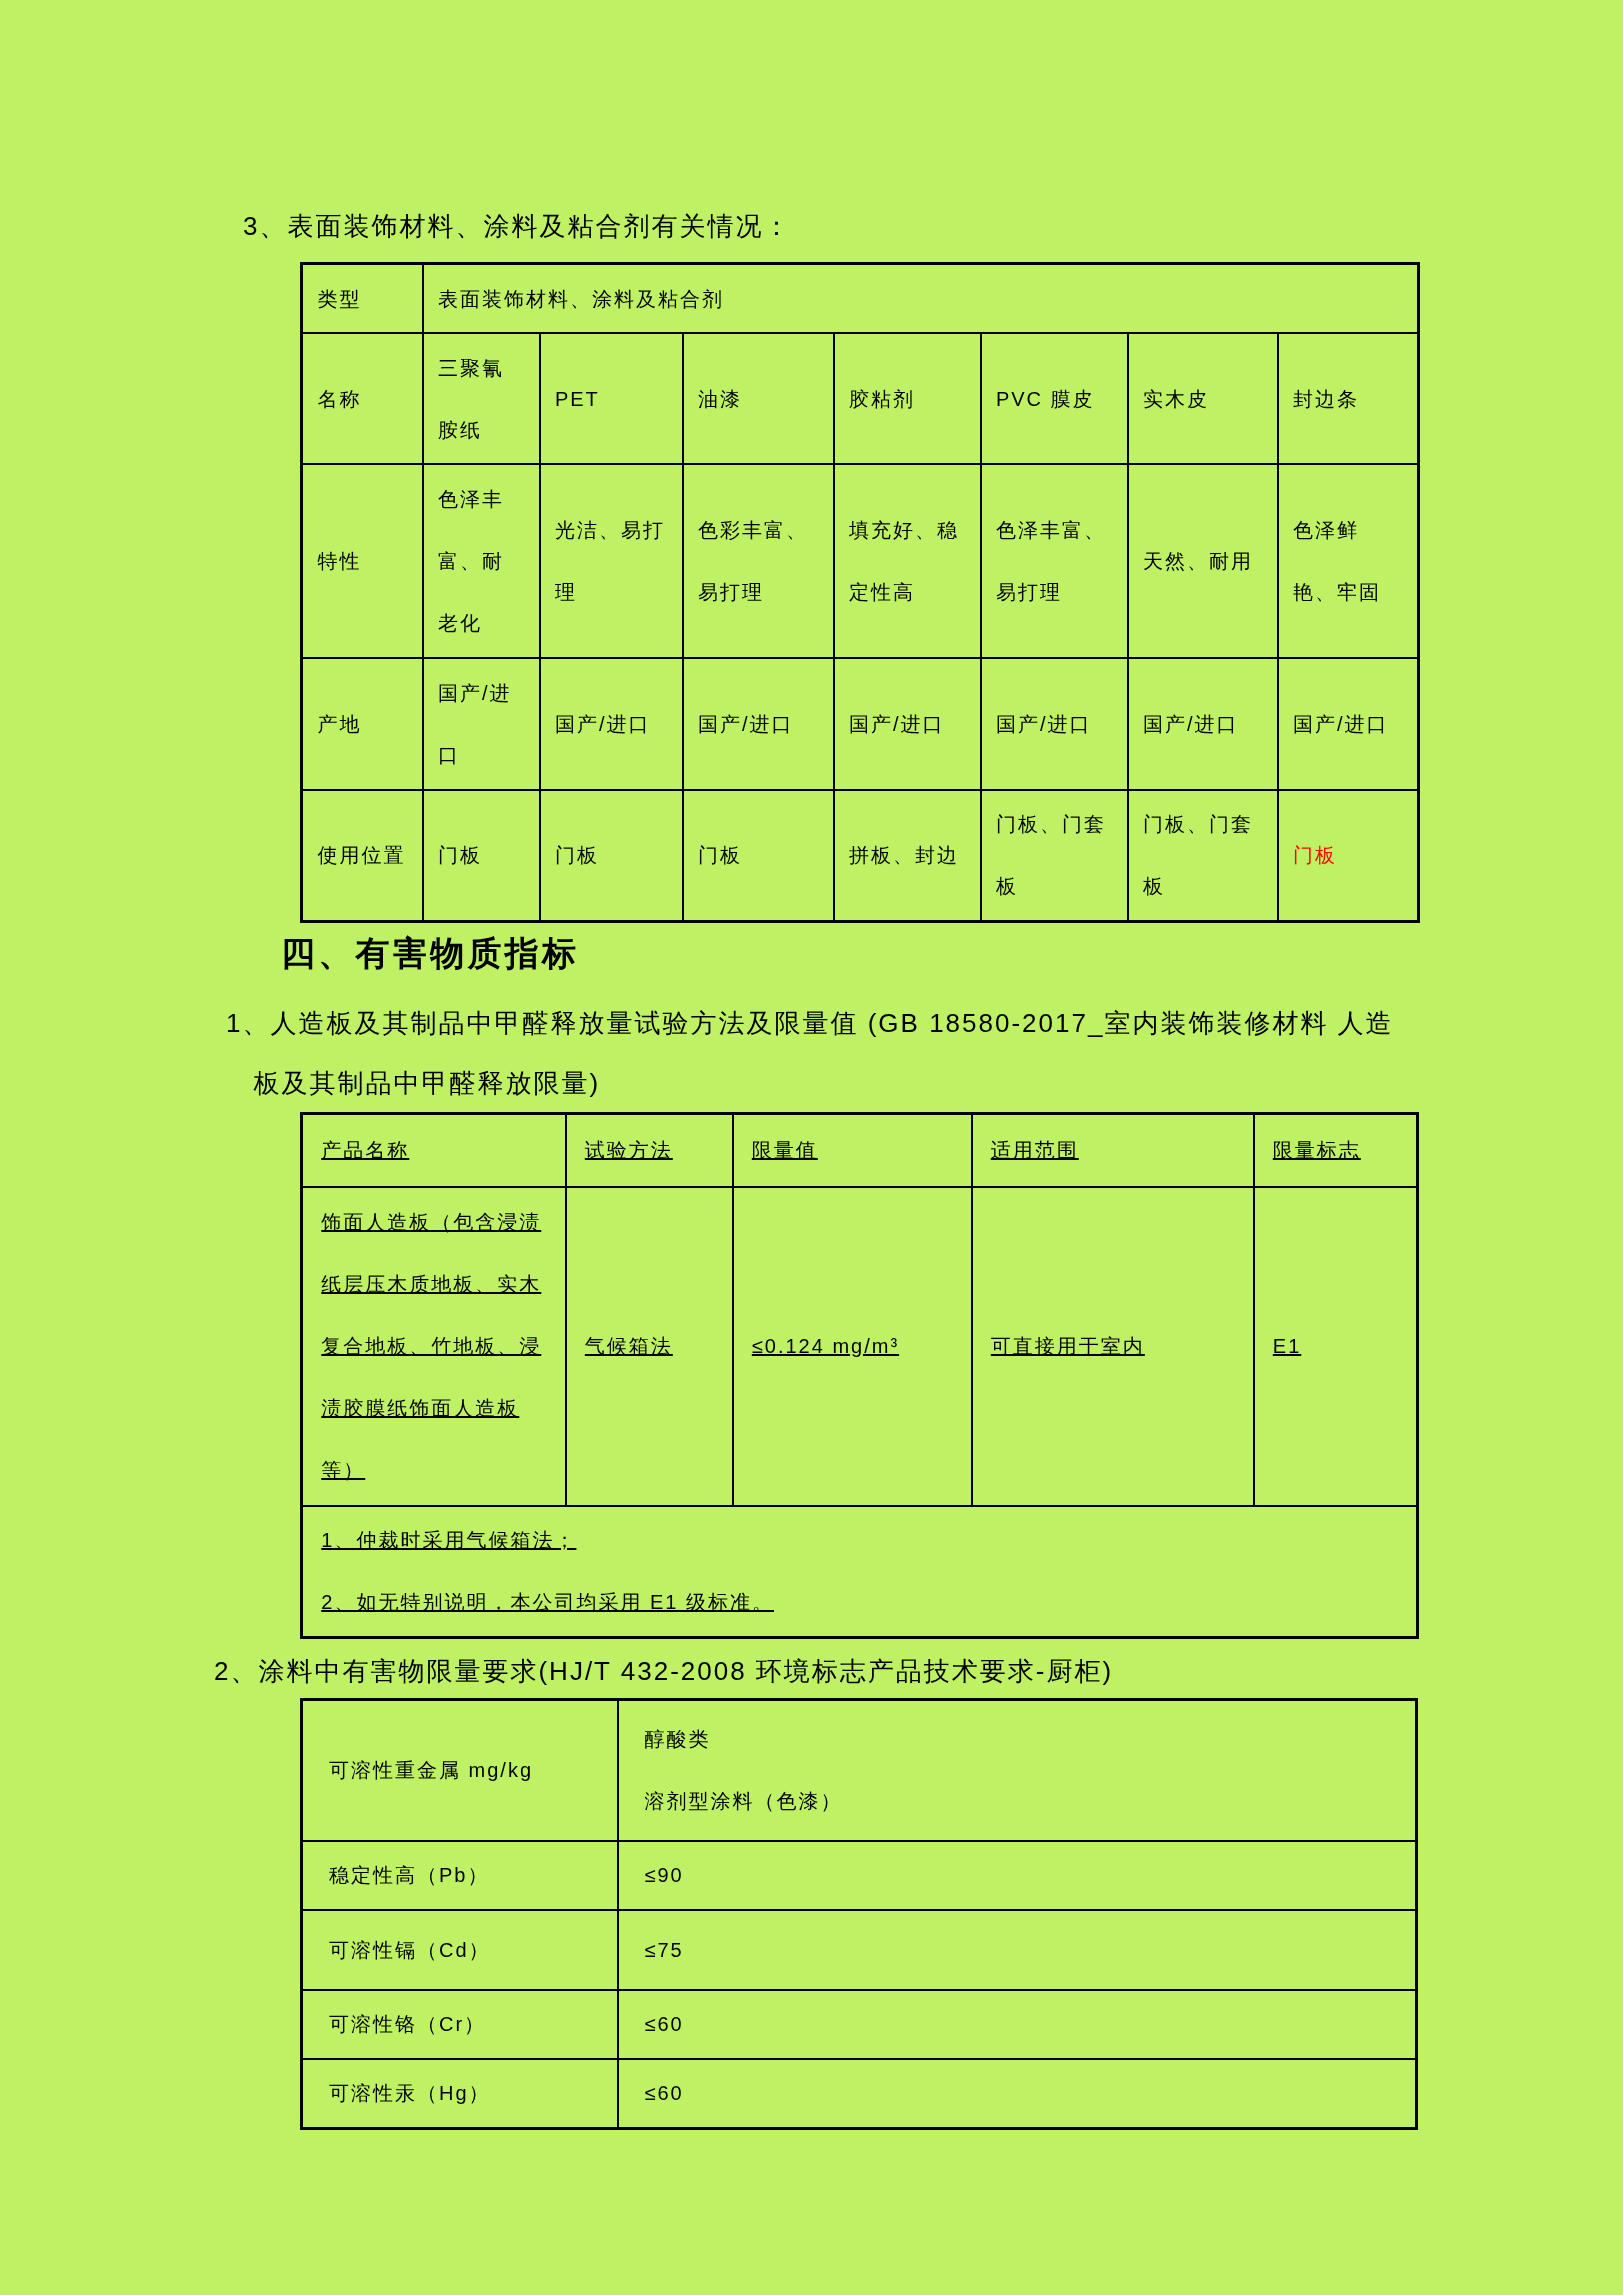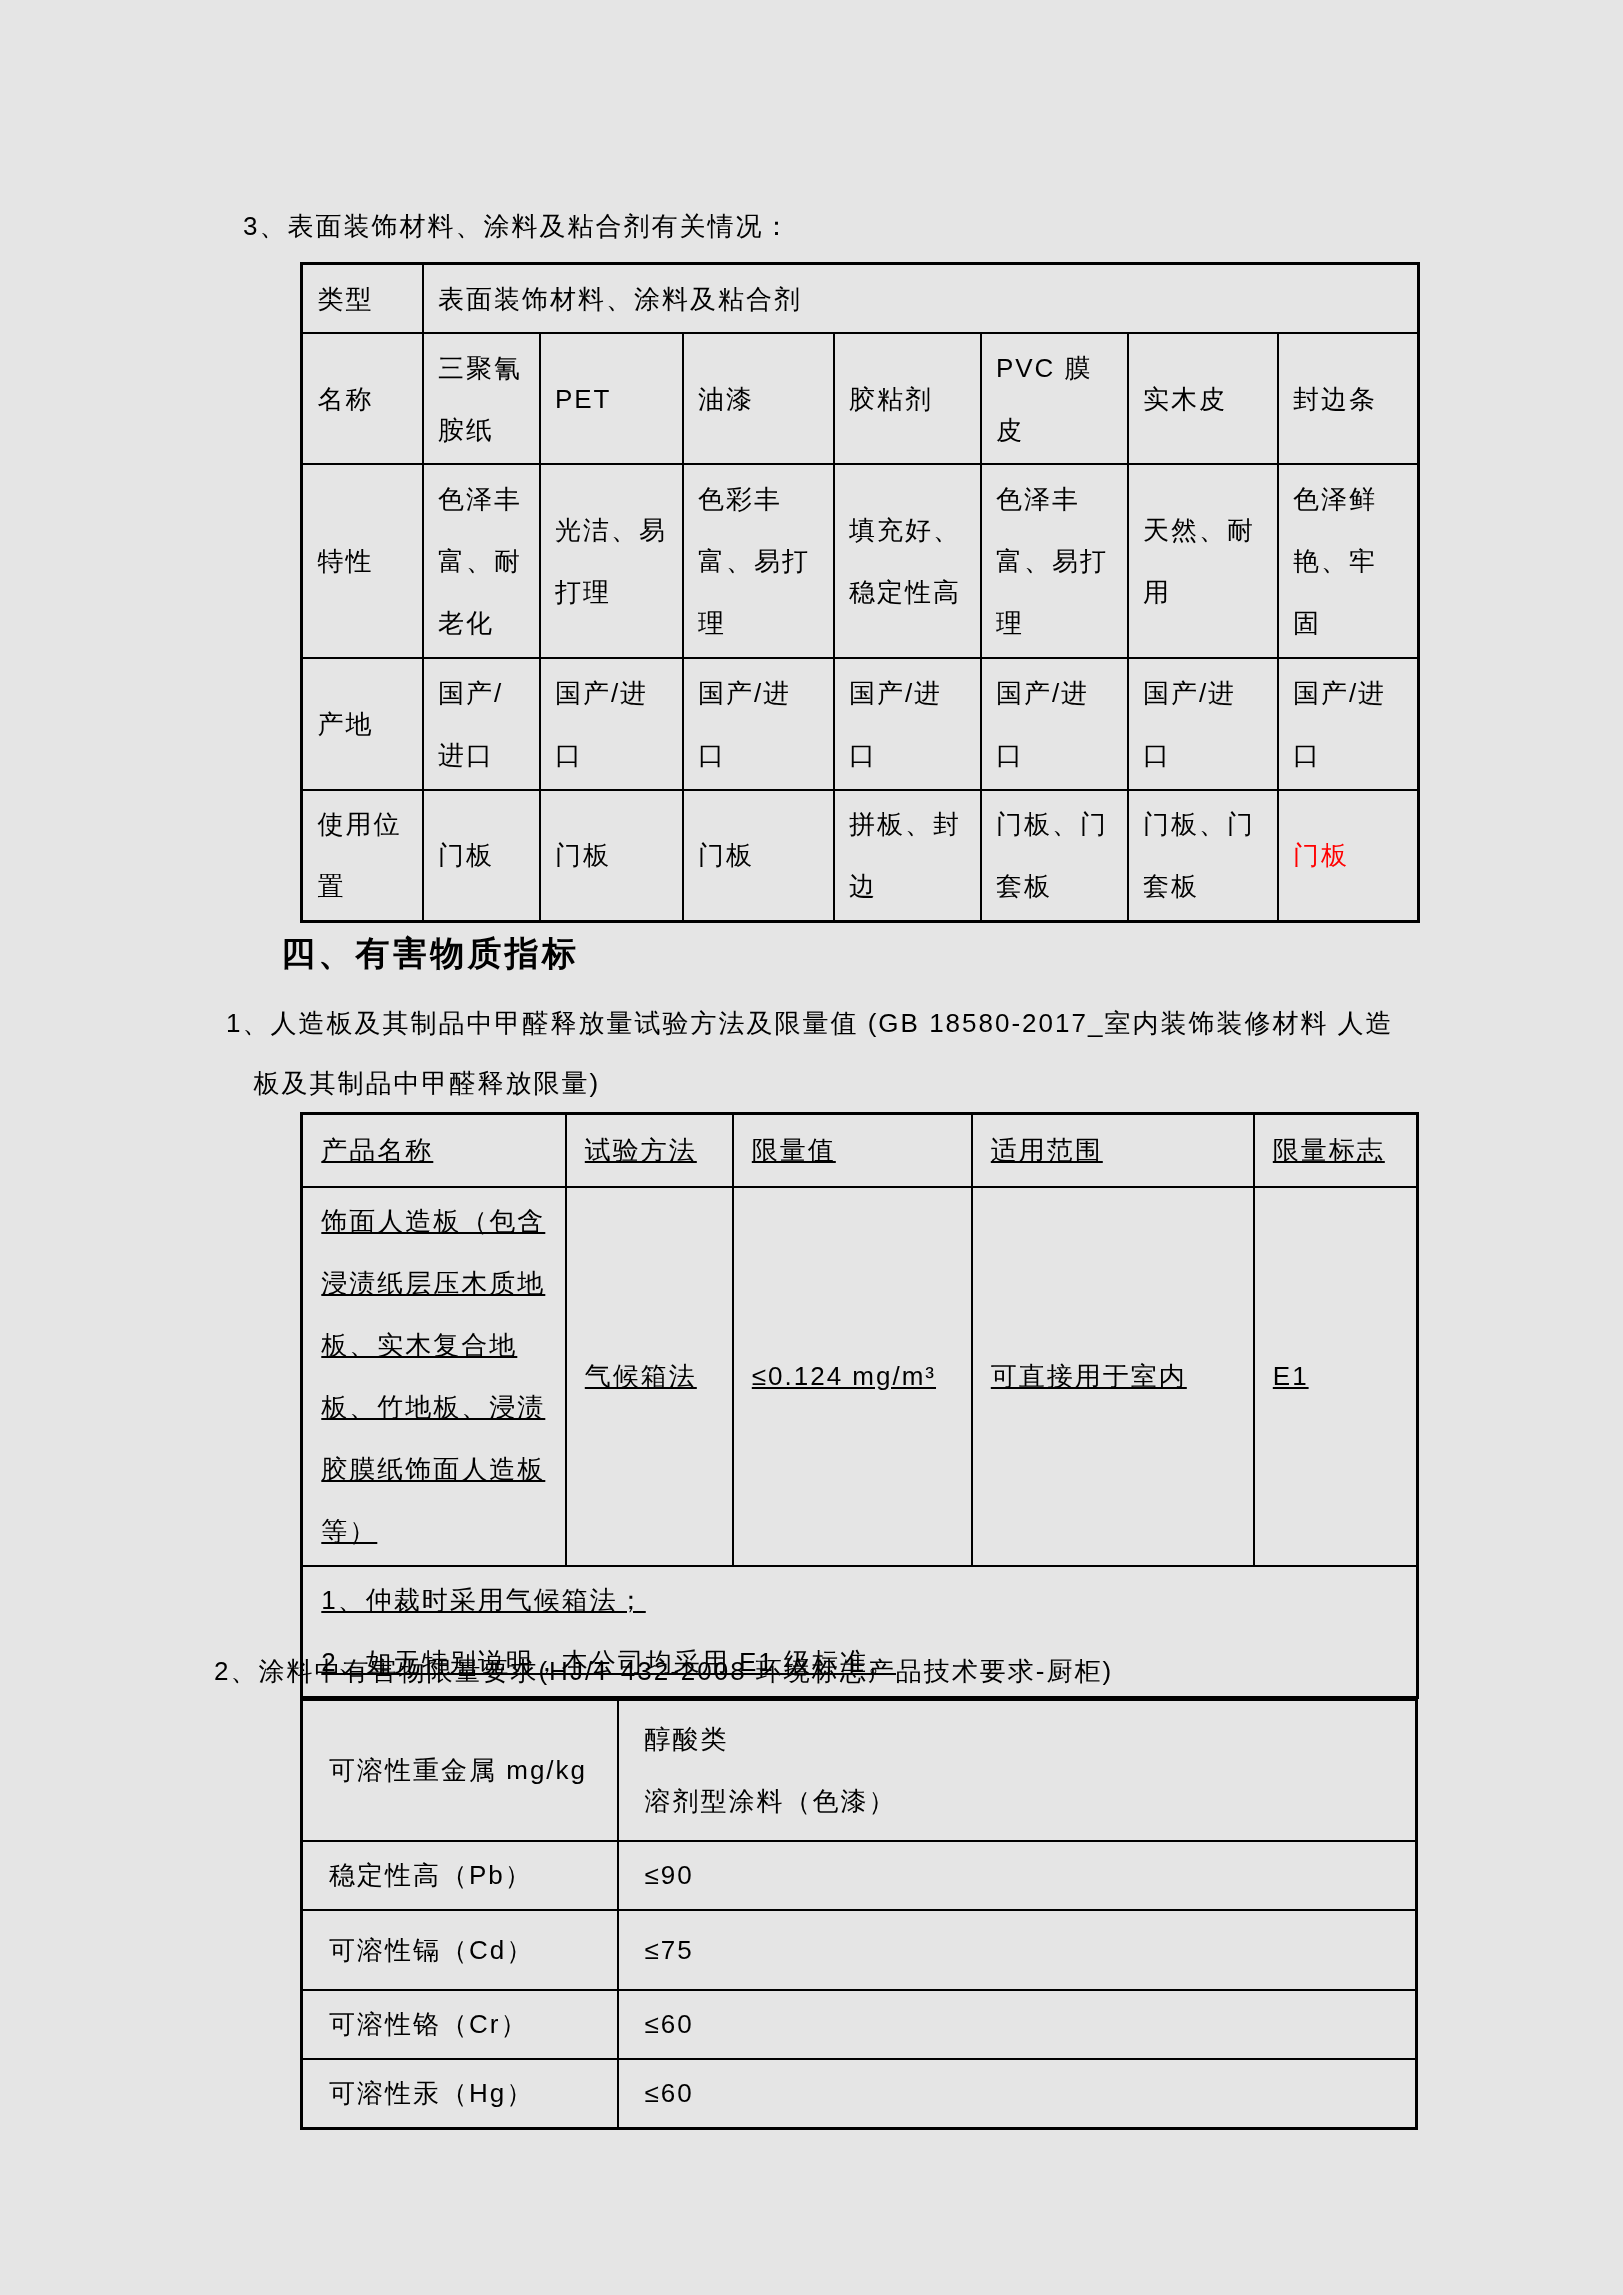--- a/index.html
+++ b/index.html
@@ -4,21 +4,21 @@
 <style>
   html, body {
     margin: 0;
     padding: 0;
     background: #ffffff;
   }
   .page {
     position: relative;
     width: 1623px;
     height: 2295px;
-    background: #e5e5e5;
+    background: #bef264;
     color: #000000;
     font-family: "Liberation Sans", sans-serif;
   }
   .abs { position: absolute; }
 
   .body-text {
     font-size: 26px;
     letter-spacing: 2px;
     line-height: 60px;
     word-break: break-all;
@@ -35,21 +35,21 @@
   }
 
   table {
     border-collapse: collapse;
     table-layout: fixed;
     border: 3.3px solid #000000;
   }
   td {
     border: 2px solid #000000;
     vertical-align: middle;
-    font-size: 26px;
+    font-size: 20px;
     letter-spacing: 2px;
     line-height: 62px;
     padding: 2.6px 14.4px;
     word-break: break-all;
     overflow: hidden;
   }
   .t2 td { padding: 2.6px 18.3px; text-decoration: underline; }
   .t3 td { padding: 2.6px 26px; }
 
   .red { color: #FF0000; }

